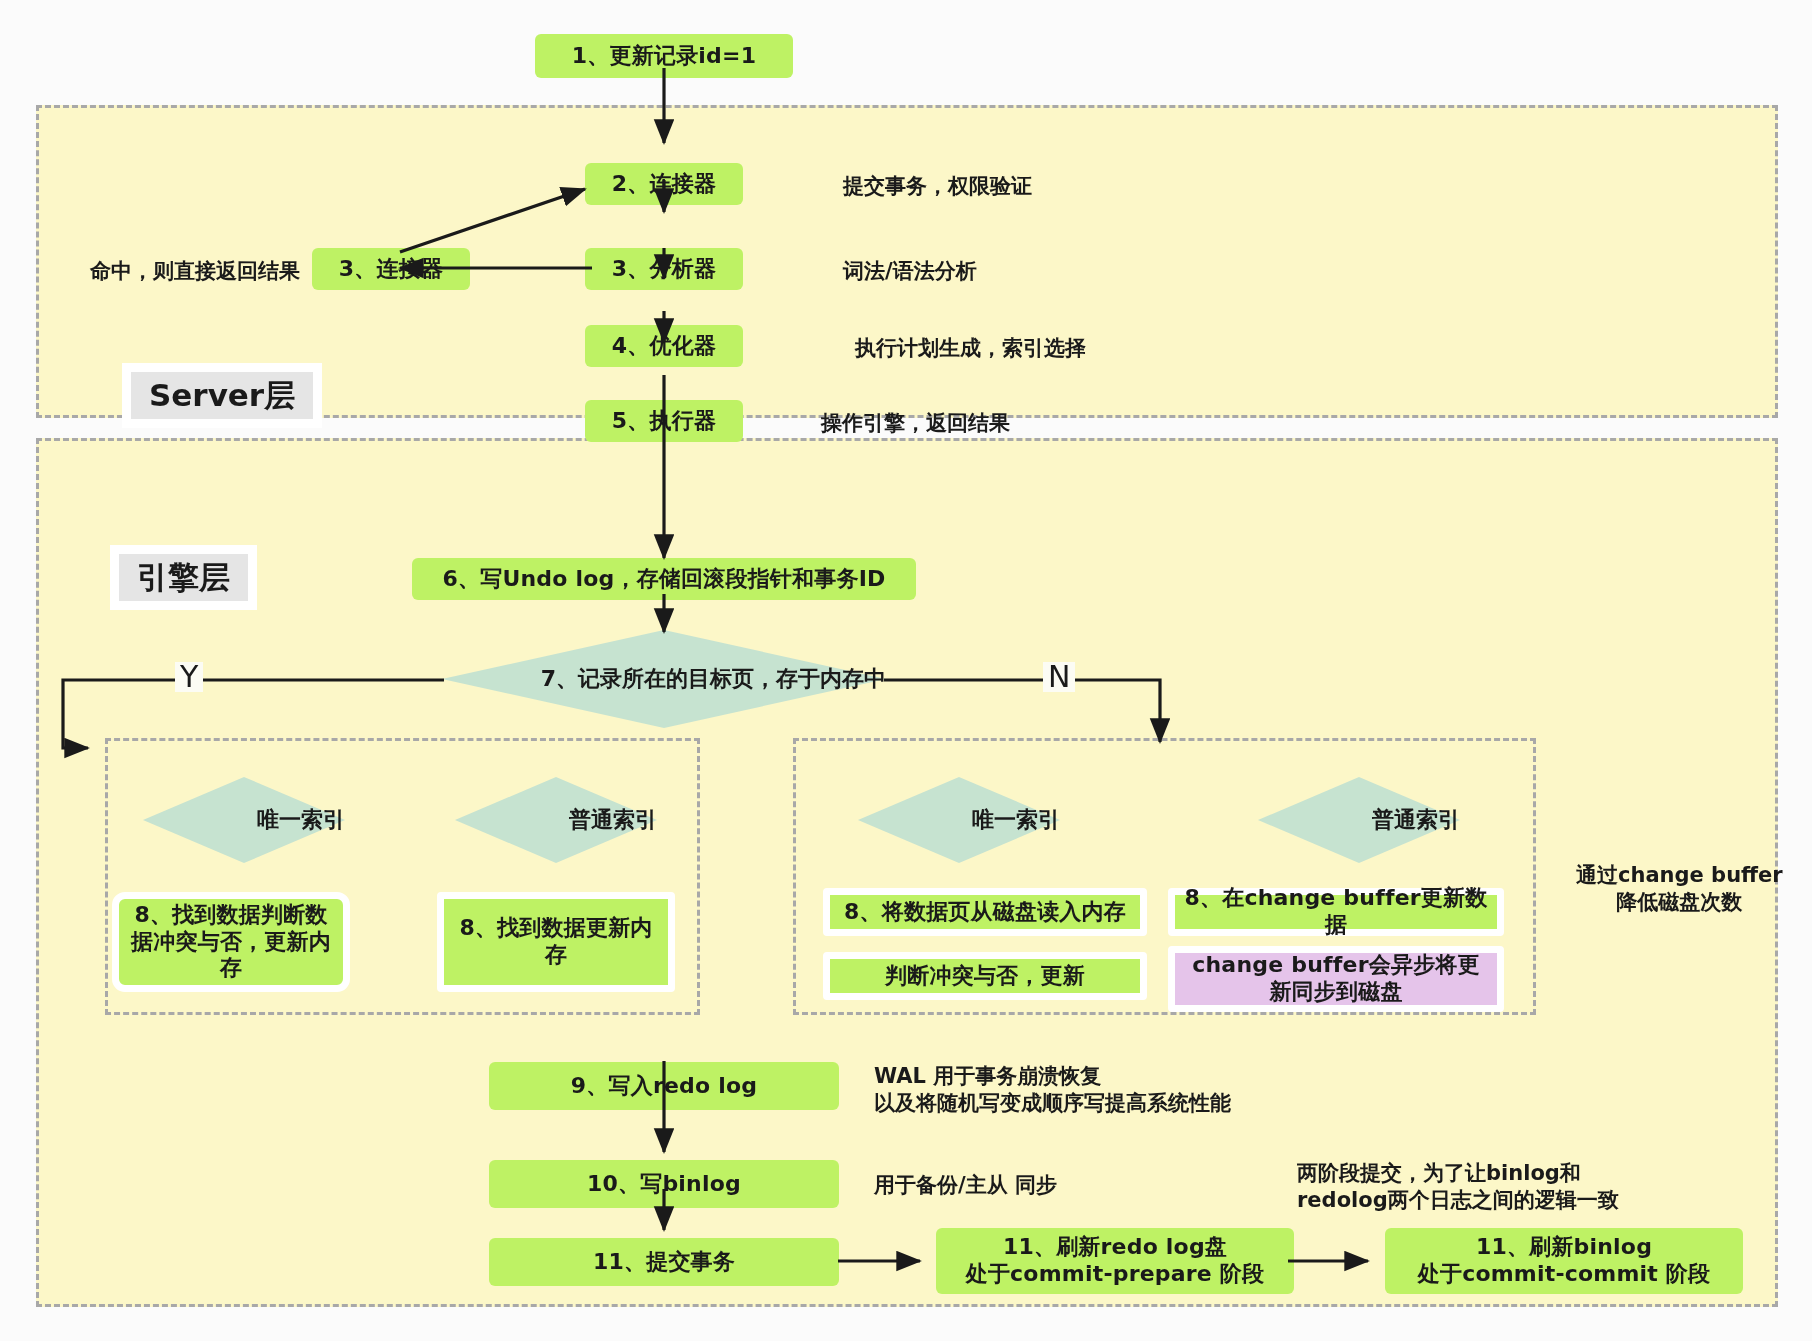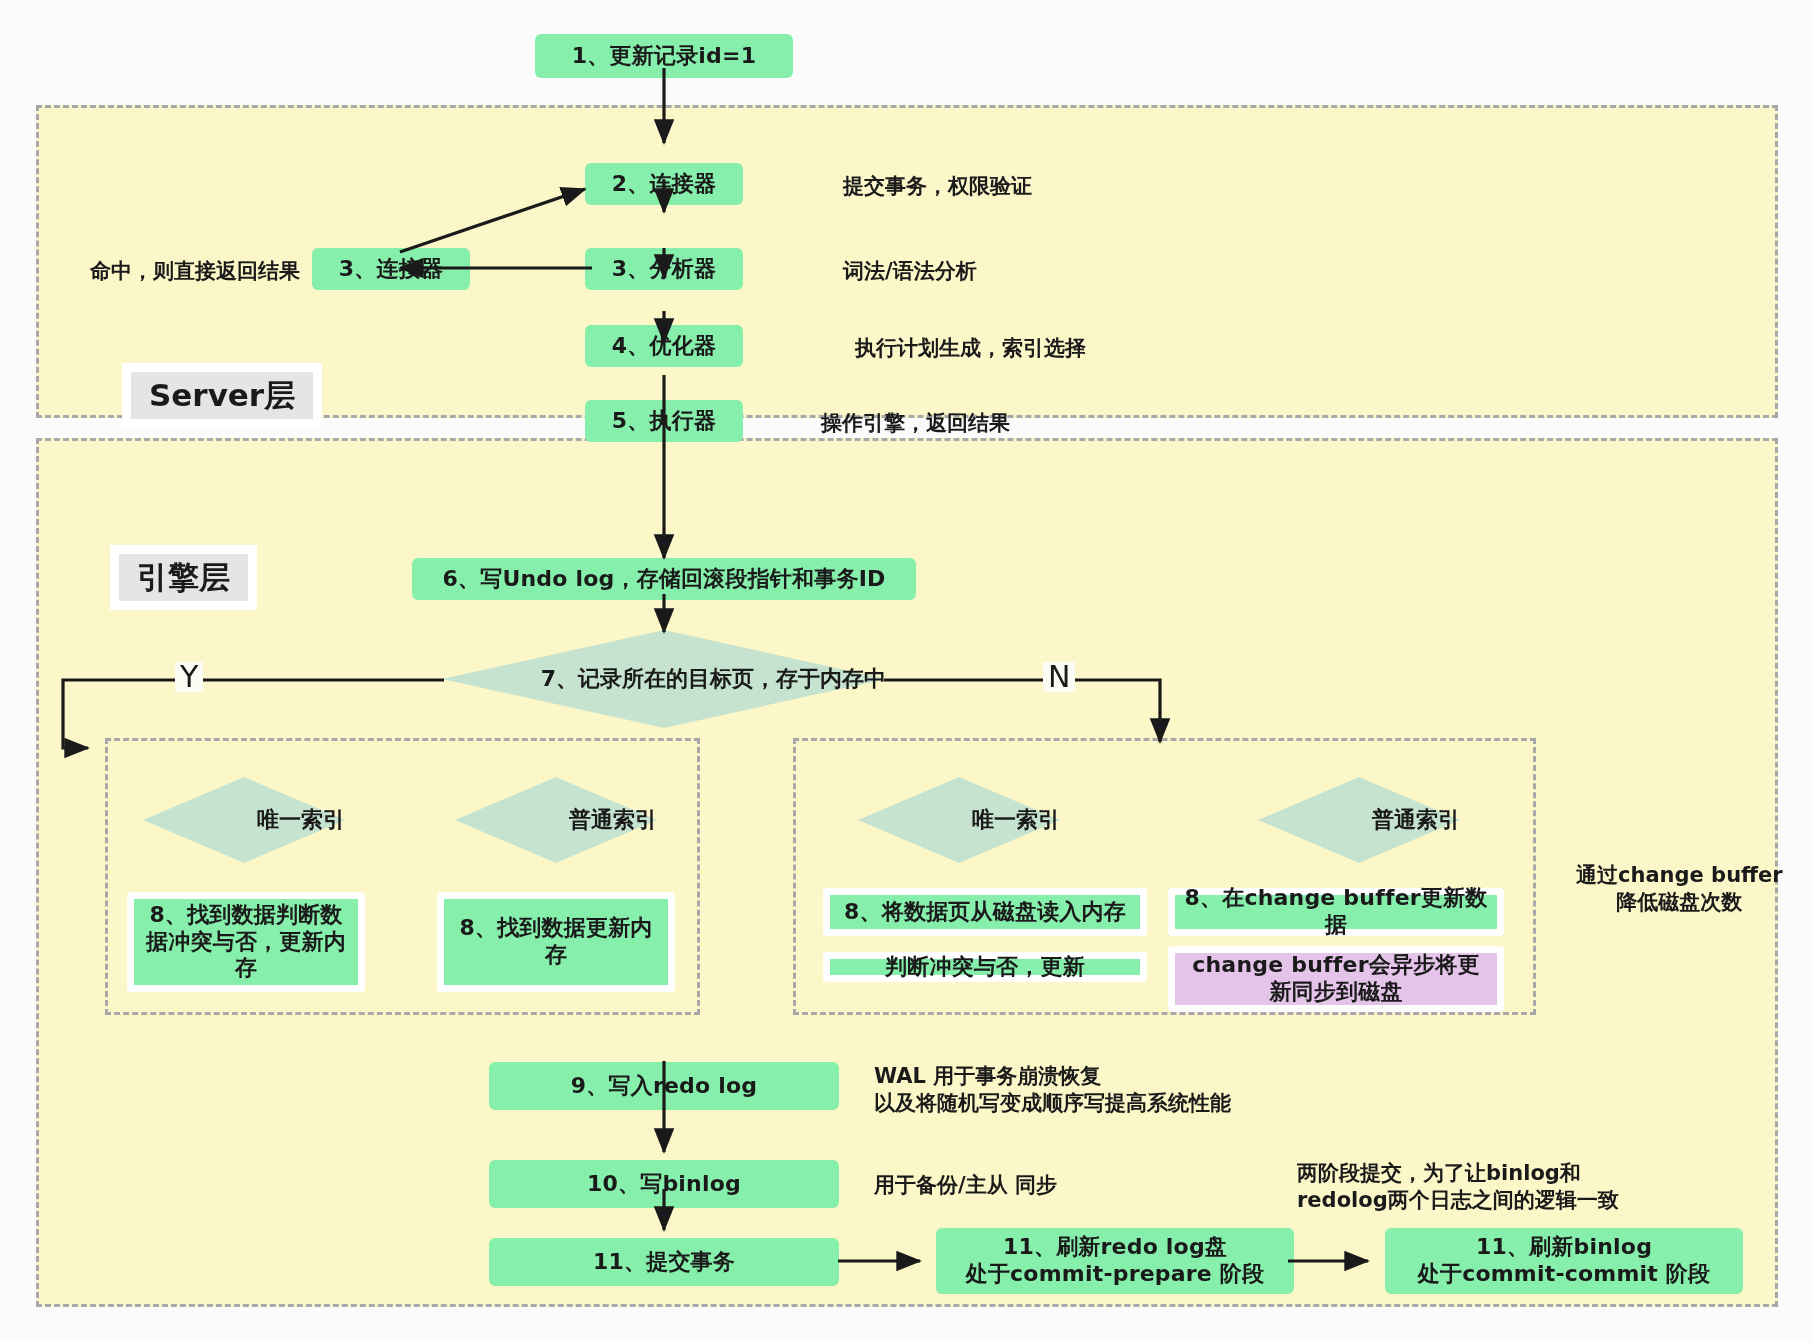--- a/index.html
+++ b/index.html
@@ -25,21 +25,21 @@
   
   .group-box {
     position: absolute;
     border: 3px dashed #a8a8a8;
     box-sizing: border-box;
     background: transparent;
   }
   
   .node {
     position: absolute;
-    background: #86efac;
+    background: #bef264;
     border-radius: 6px;
     color: #1a1a1a;
     font-weight: bold;
     display: flex;
     align-items: center;
     justify-content: center;
     text-align: center;
     box-sizing: border-box;
     line-height: 1.22;
     padding: 2px 8px;
@@ -218,39 +218,39 @@
   <div class="diamond" style="left:143px; top:777px; width:202px; height:86px;">
     <div class="dshape"></div>
     <div class="dlabel">唯一索引</div>
   </div>
 
   <div class="diamond" style="left:455px; top:777px; width:202px; height:86px;">
     <div class="dshape"></div>
     <div class="dlabel">普通索引</div>
   </div>
 
-  <div class="node white-frame" style="left:127px; top:892px; width:238px; height:100px;">8、找到数据判断数据冲突与否，更新内存</div>
+  <div class="node white-frame" style="left:112px; top:892px; width:238px; height:100px;border-radius:13px;">8、找到数据判断数据冲突与否，更新内存</div>
 
   <div class="node white-frame" style="left:437px; top:892px; width:238px; height:100px;">8、找到数据更新内存</div>
 
   <div class="group-box" style="left:793px; top:738px; width:743px; height:277px;"></div>
 
   <div class="diamond" style="left:858px; top:777px; width:202px; height:86px;">
     <div class="dshape"></div>
     <div class="dlabel">唯一索引</div>
   </div>
 
   <div class="diamond" style="left:1258px; top:777px; width:202px; height:86px;">
     <div class="dshape"></div>
     <div class="dlabel">普通索引</div>
   </div>
 
   <div class="node white-frame" style="left:823px; top:888px; width:324px; height:48px;">8、将数据页从磁盘读入内存</div>
 
-  <div class="node white-frame" style="left:823px; top:952px; width:324px; height:30px;">判断冲突与否，更新</div>
+  <div class="node white-frame" style="left:823px; top:952px; width:324px; height:48px;">判断冲突与否，更新</div>
 
   <div class="node white-frame" style="left:1168px; top:888px; width:336px; height:48px;">8、在change buffer更新数据</div>
 
   <div class="node white-frame purple" style="left:1168px; top:946px; width:336px; height:66px;">change buffer会异步将更新同步到磁盘</div>
 
   <div class="annot center" style="left: 1576px; top: 862px; white-space: pre-line;">通过change buffer
 降低磁盘次数</div>
 
   <div class="node" style="left:489px; top:1062px; width:350px; height:48px;">9、写入redo log</div>
 

